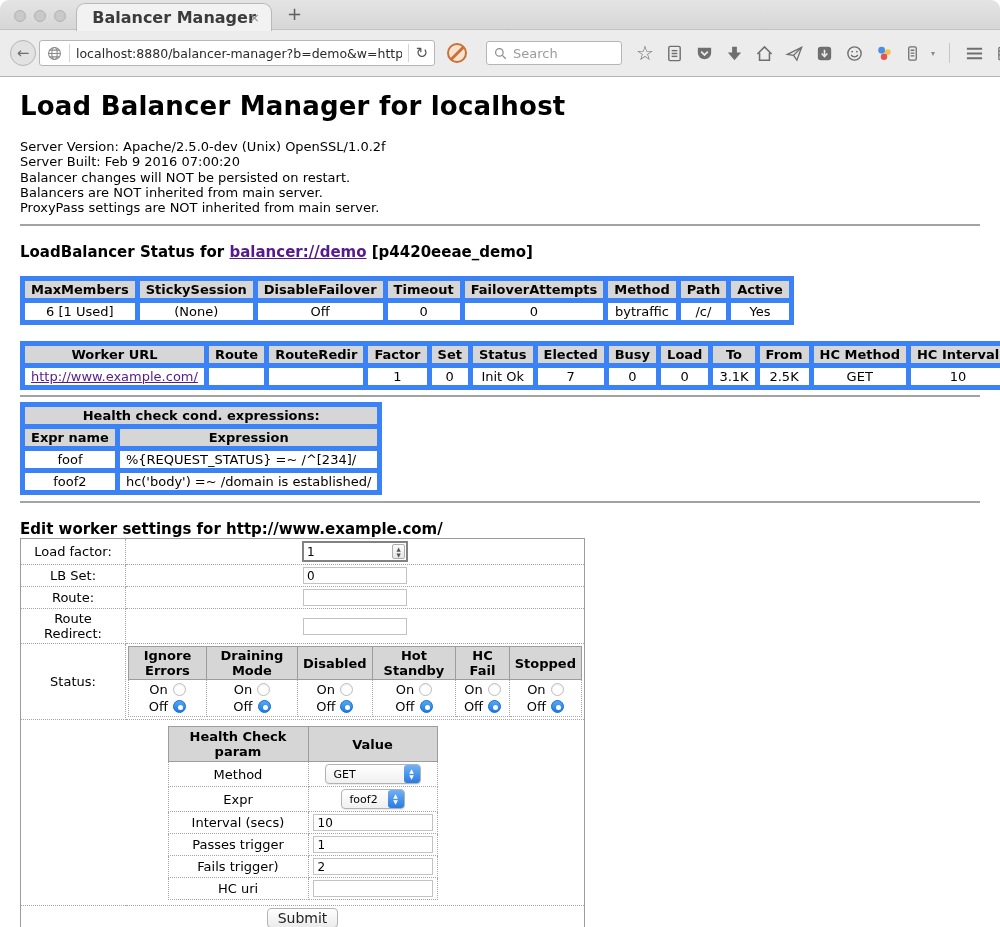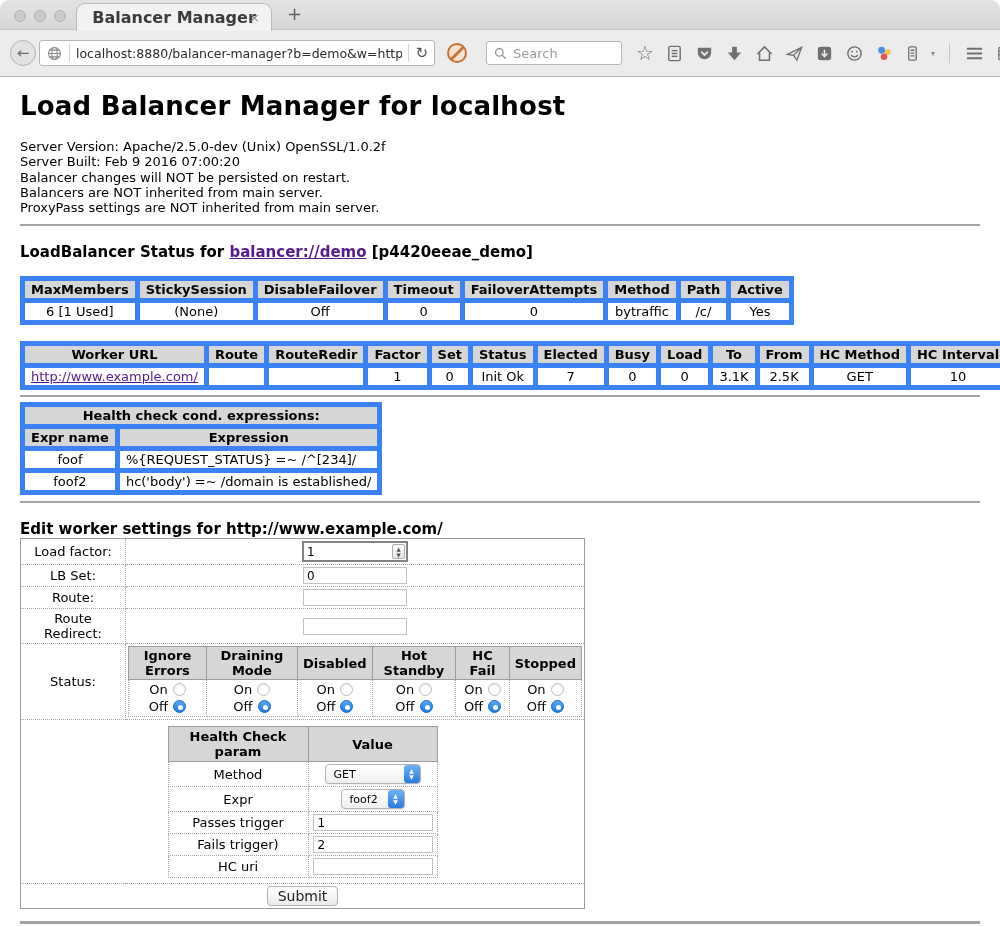--- a/index.html
+++ b/index.html
@@ -451,20 +451,24 @@
                 <span class="sel sel-expr">
                   <span>foof2</span>
                   <span class="sel-btn">
                           <span>▲</span>
                           <span>▼</span>
                         </span>
                 </span>
               </td>
             </tr>
             <tr>
+              <td>Interval (secs)</td>
+              <td><input class="hcinput" value="10" style=""></td>
+            </tr>
+            <tr>
               <td>Passes trigger</td>
               <td><input class="hcinput" value="1" style=""></td>
             </tr>
             <tr>
               <td>Fails trigger)</td>
               <td><input class="hcinput" value="2" style=""></td>
             </tr>
             <tr>
               <td>HC uri</td>
               <td><input class="hcinput" value="" style=""></td>

